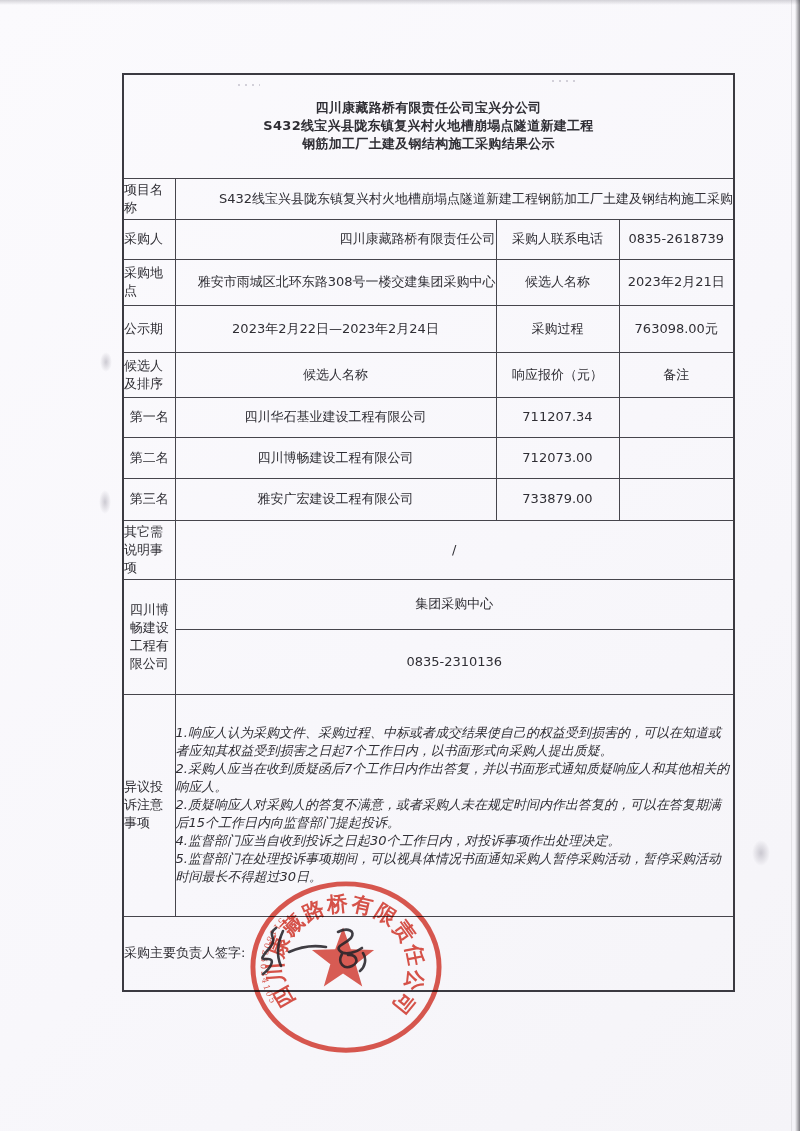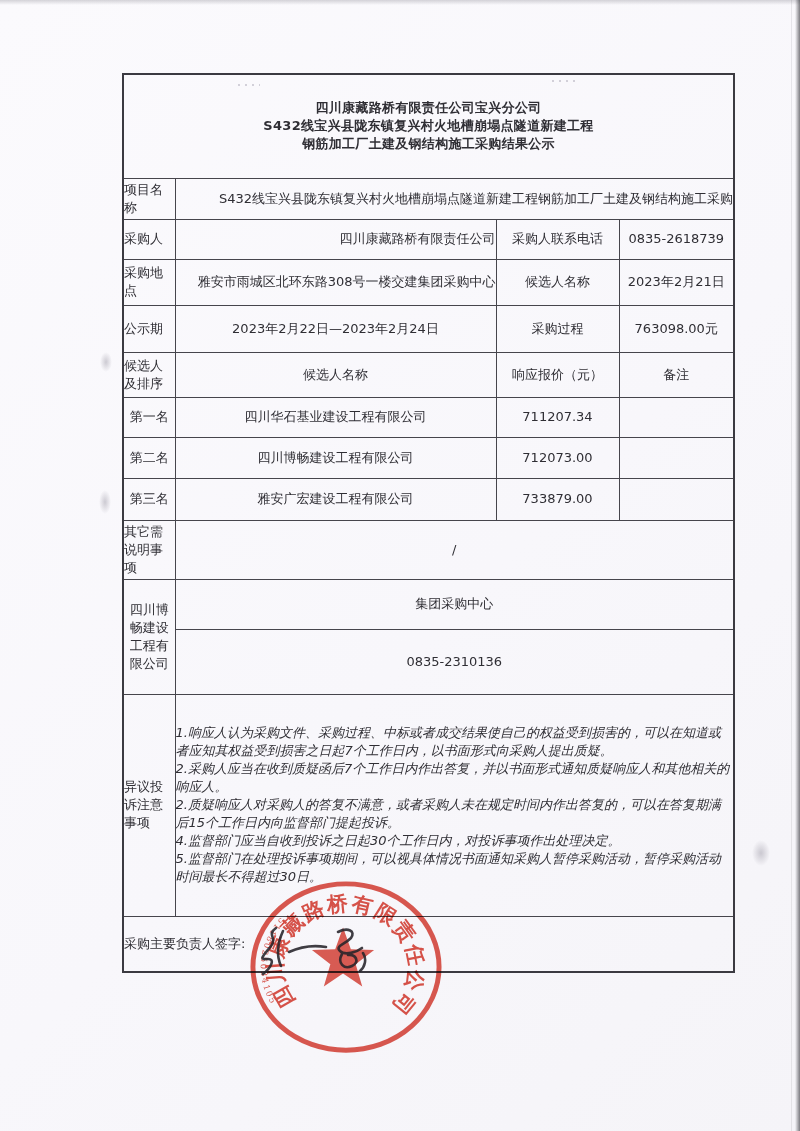--- a/index.html
+++ b/index.html
@@ -143,21 +143,21 @@
       <tr style="height:222px">
         <td class="lbl">异议投诉注意事项</td>
         <td colspan="3" class="complaint-cell">
           <div>1.响应人认为采购文件、采购过程、中标或者成交结果使自己的权益受到损害的，可以在知道或者应知其权益受到损害之日起7个工作日内，以书面形式向采购人提出质疑。</div>
           <div>2.采购人应当在收到质疑函后7个工作日内作出答复，并以书面形式通知质疑响应人和其他相关的响应人。</div>
           <div>2.质疑响应人对采购人的答复不满意，或者采购人未在规定时间内作出答复的，可以在答复期满后15个工作日内向监督部门提起投诉。</div>
           <div>4.监督部门应当自收到投诉之日起30个工作日内，对投诉事项作出处理决定。</div>
           <div>5.监督部门在处理投诉事项期间，可以视具体情况书面通知采购人暂停采购活动，暂停采购活动时间最长不得超过30日。</div>
         </td>
       </tr>
-      <tr style="height:56px">
+      <tr style="height:75px">
         <td colspan="4" class="sign-cell">
           <span>采购主要负责人签字:</span>
         </td>
       </tr>
     </tbody>
   </table>
 
   <svg class="stamp" viewBox="0 0 200 180">
     <defs>
       <path id="arcName" d="M 49.6 124.1 A 64 57 0 1 1 150.4 124.1"></path>

